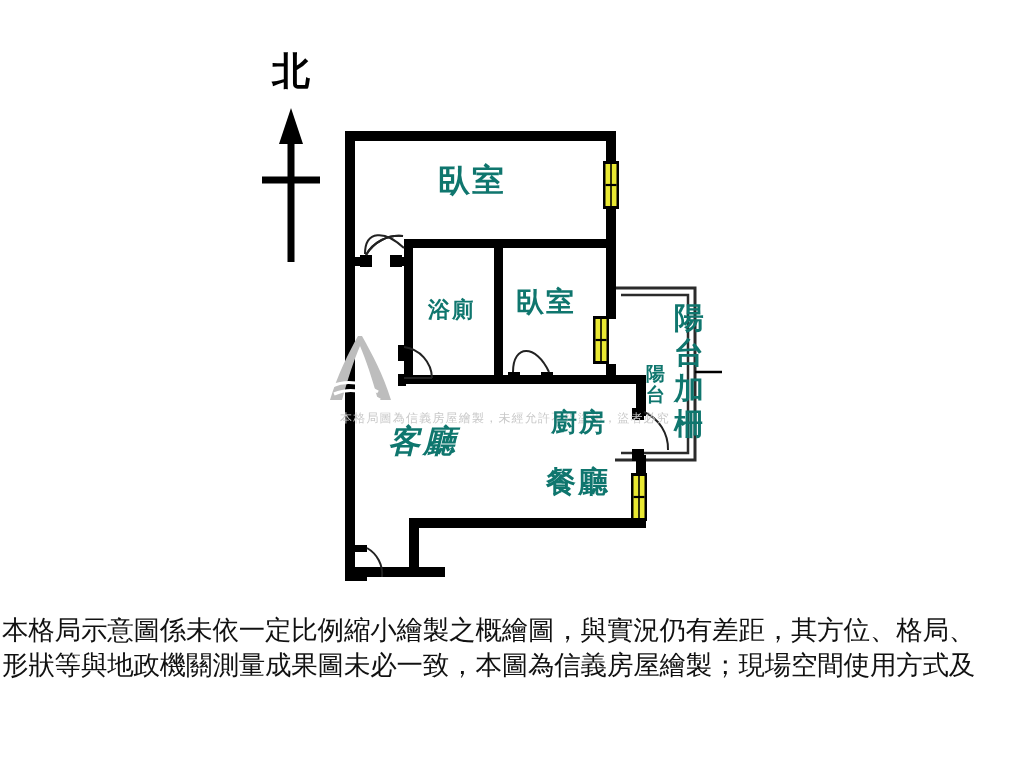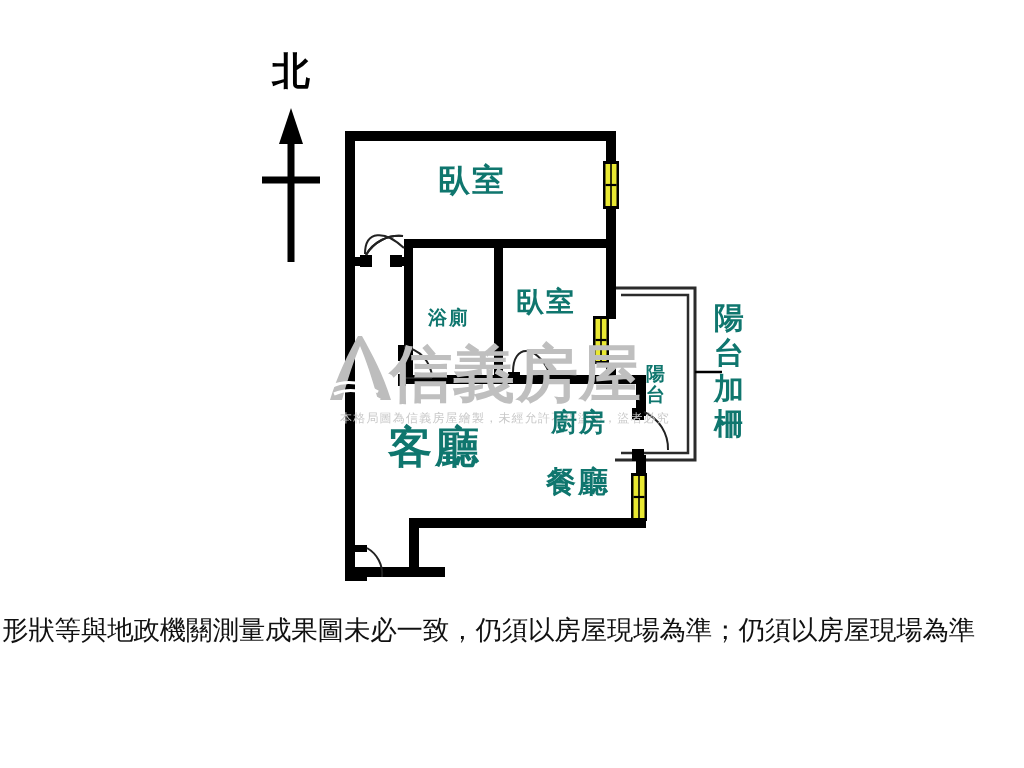--- a/index.html
+++ b/index.html
@@ -71,37 +71,37 @@
   .room-label {
     position: absolute;
     color: #0f766e;
     font-family: "DejaVu Serif", "Liberation Serif", serif;
     font-weight: bold;
     white-space: nowrap;
     line-height: 1;
   }
   .rl-bedroom1 { left: 438px; top: 164px; font-size: 32px; letter-spacing: 2px; }
   .rl-bedroom2 { left: 516px; top: 288px; font-size: 28px; letter-spacing: 2px; }
-  .rl-bath     { left: 428px; top: 308px; font-size: 19px; letter-spacing: 2px; }
-  .rl-living   { left: 388px; top: 425px; font-size: 44px; letter-spacing: 3px; }
+  .rl-bath     { left: 428px; top: 298px; font-size: 22px; letter-spacing: 2px; }
+  .rl-living   { left: 388px; top: 425px; font-size: 32px; letter-spacing: 3px; font-style: italic; }
   .rl-kitchen  { left: 551px; top: 409px; font-size: 26px; letter-spacing: 2px; }
   .rl-dining   { left: 518px; top: 467px; font-size: 30px; letter-spacing: 2px; margin-left: 28px; }
 
   .rl-balcony-inner {
     left: 646px; top: 355px;
     font-size: 19px;
     width: 22px;
     white-space: normal;
     line-height: 1.08;
     letter-spacing: 0px;
     font-weight: bold;
     margin-top: 8px;
   }
   .rl-balcony-note {
-    left: 714px; top: 300px;
+    left: 674px; top: 300px;
     font-size: 30px;
     width: 34px;
     white-space: normal;
     line-height: 1.18;
     font-weight: bold;
   }
 
   .compass-label {
     position: absolute;
     left: 272px;
@@ -248,21 +248,20 @@
   </svg>
 
   <div class="compass-label">北</div>
 
   <div class="watermark">
     <svg class="wm-logo" viewBox="0 0 66 74">
       <path d="M30 2 C20 20 10 40 2 66 L14 66 C20 44 26 26 32 12 C38 26 44 44 50 66 L63 66 C55 40 44 20 34 2 Z" fill="#bdbdbd"></path>
       <path d="M4 52 C18 46 34 48 50 58" fill="none" stroke="#ffffff" stroke-width="3"></path>
       <path d="M6 60 C20 54 36 56 52 66" fill="none" stroke="#ffffff" stroke-width="3"></path>
     </svg>
-    <div class="wm-text">信義房屋</div>
     <div class="wm-small">本格局圖為信義房屋繪製，未經允許不得盜用，盜者必究</div>
   </div>
 
   <div class="room-label rl-bedroom1">臥室</div>
 
   <div class="room-label rl-bedroom2">臥室</div>
 
   <div class="room-label rl-bath">浴廁</div>
 
   <div class="room-label rl-living">客廳</div>
@@ -271,14 +270,15 @@
 
   <div class="room-label rl-dining">餐廳</div>
 
   <div class="room-label rl-balcony-inner">陽台</div>
 
   <div class="room-label rl-balcony-note">陽台加柵</div>
 
 </div>
 
 <div id="disclaimer">
-  <p>形狀等與地政機關測量成果圖未必一致，仍須以房屋現場為準；仍須以房屋現場為準</p>
+  <p>本格局示意圖係未依一定比例縮小繪製之概繪圖，與實況仍有差距，其方位、格局、</p>
+  <p>形狀等與地政機關測量成果圖未必一致，本圖為信義房屋繪製；現場空間使用方式及</p>
 </div>
 
 </body></html>

